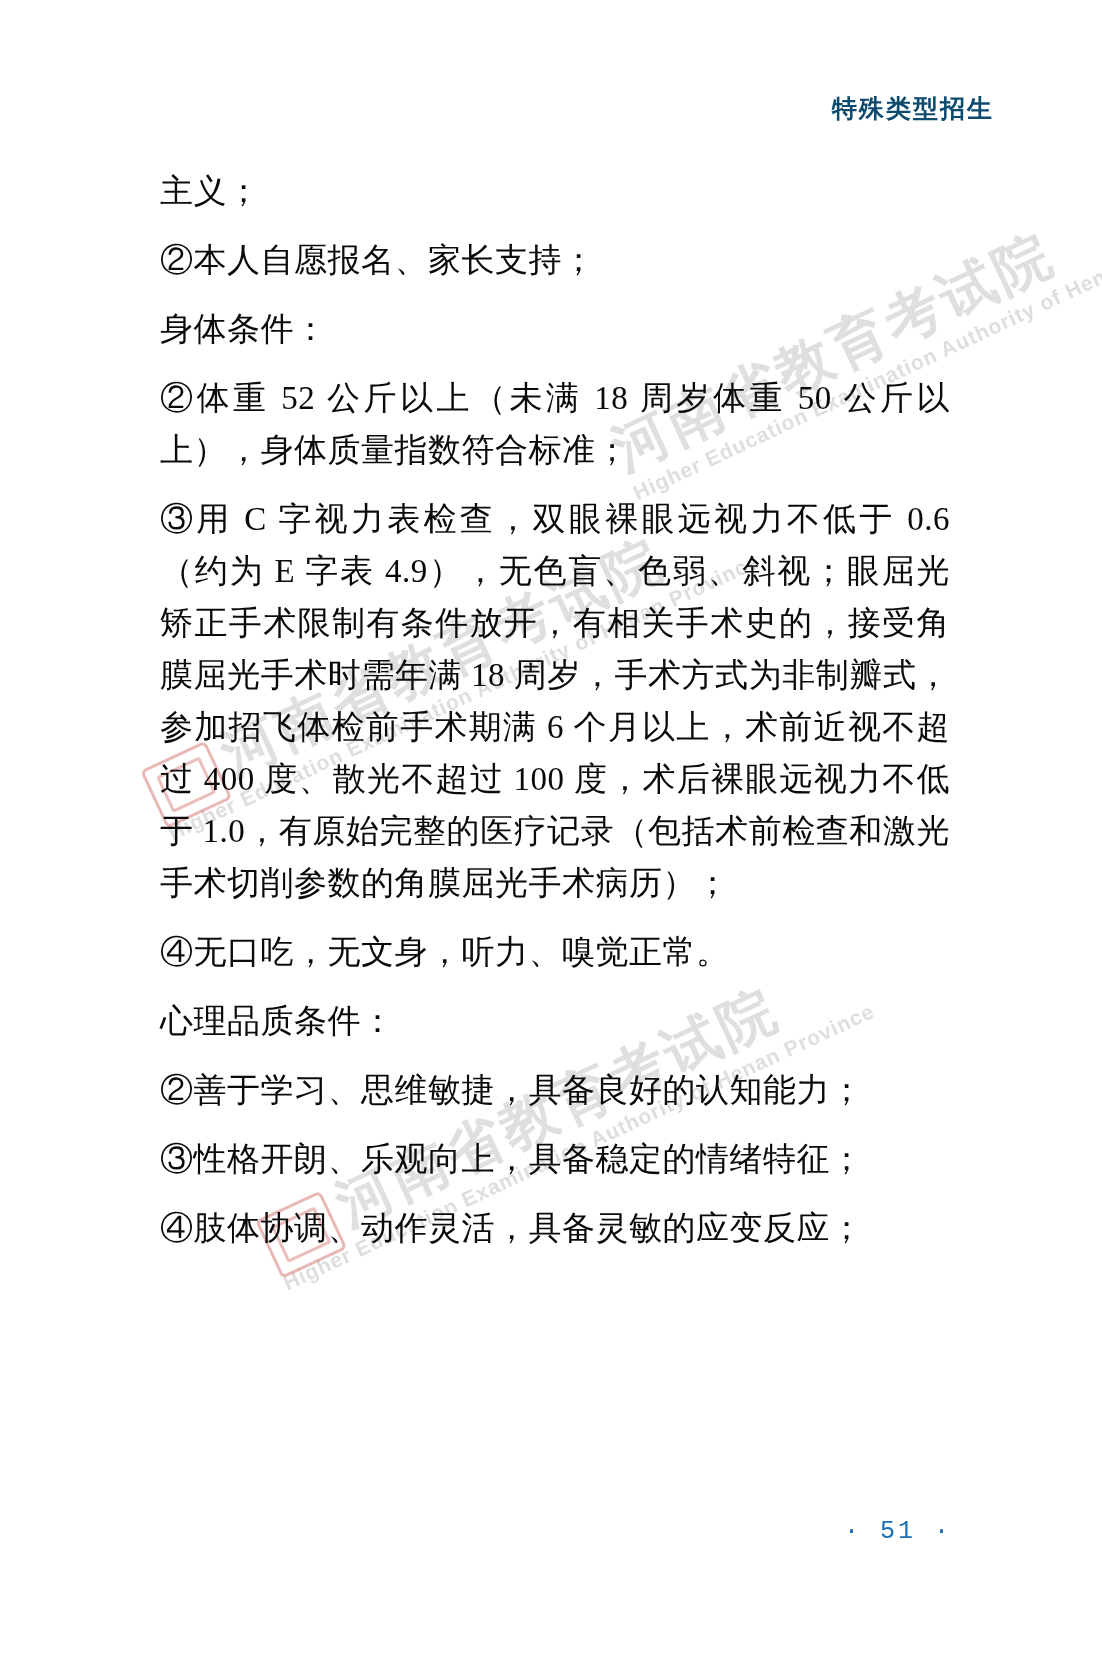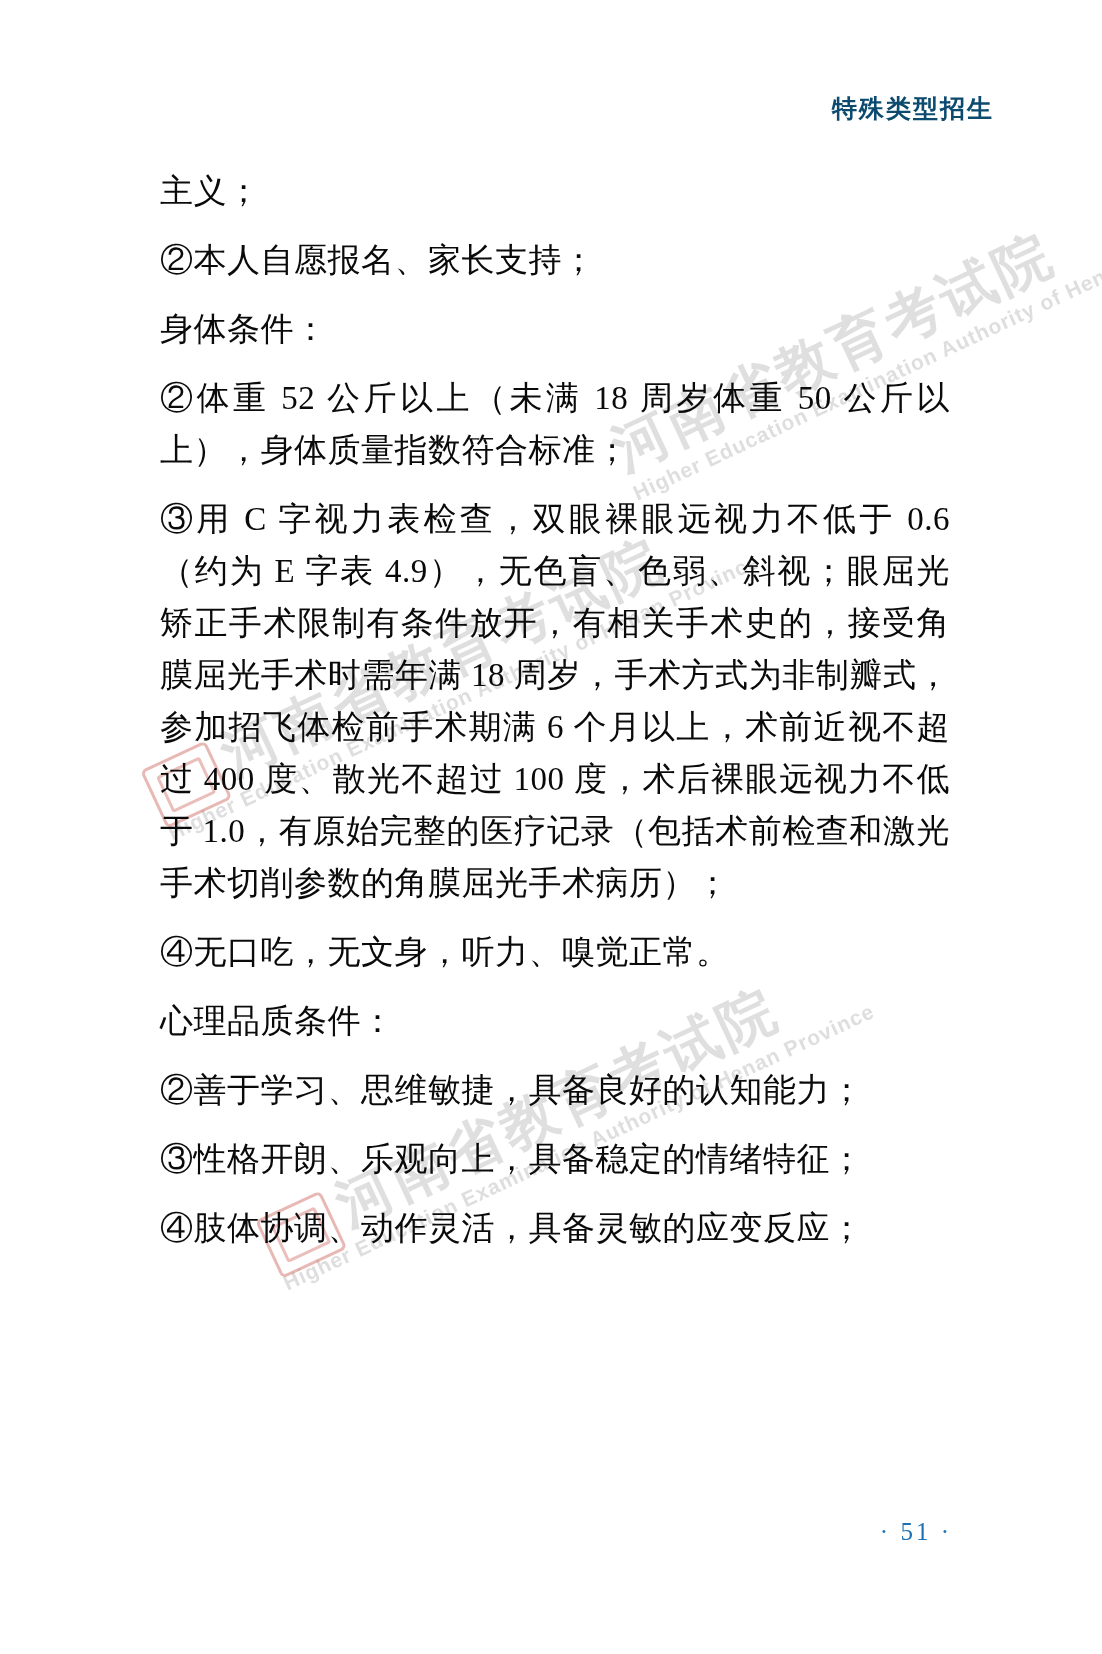--- a/index.html
+++ b/index.html
@@ -53,21 +53,21 @@
     text-indent: 66px;
   }
 
   
   .footer {
     position: absolute;
     bottom: 108px;
     right: 150px;
     font-size: 25px;
     color: #1b6fb3;
-    font-family: Liberation Serif, serif;
+    font-family: Liberation Mono, monospace;
     letter-spacing: 3px;
   }
 
   
   .watermark {
     position: absolute;
     pointer-events: none;
     user-select: none;
     white-space: nowrap;
     transform-origin: left top;

